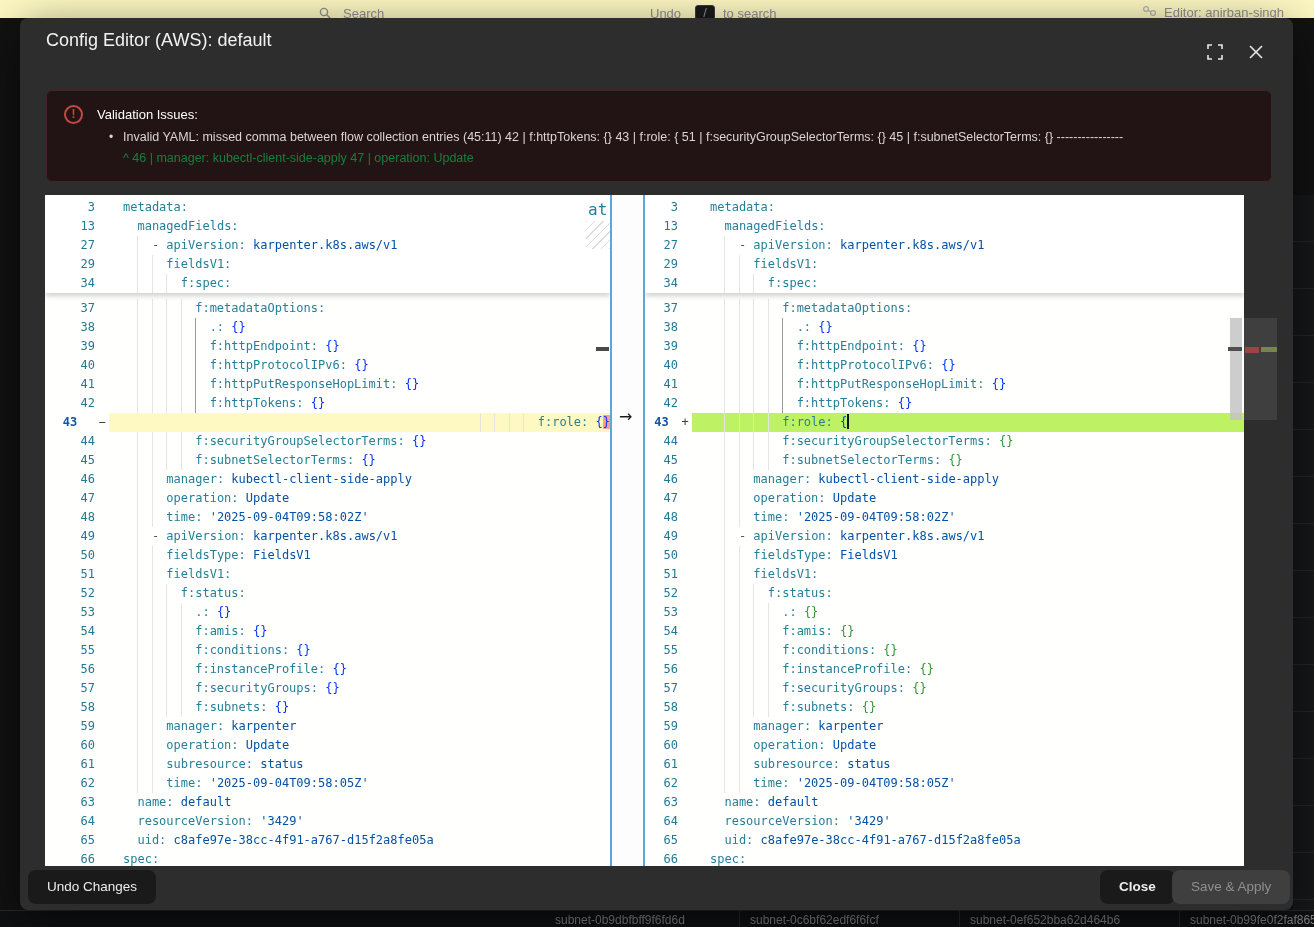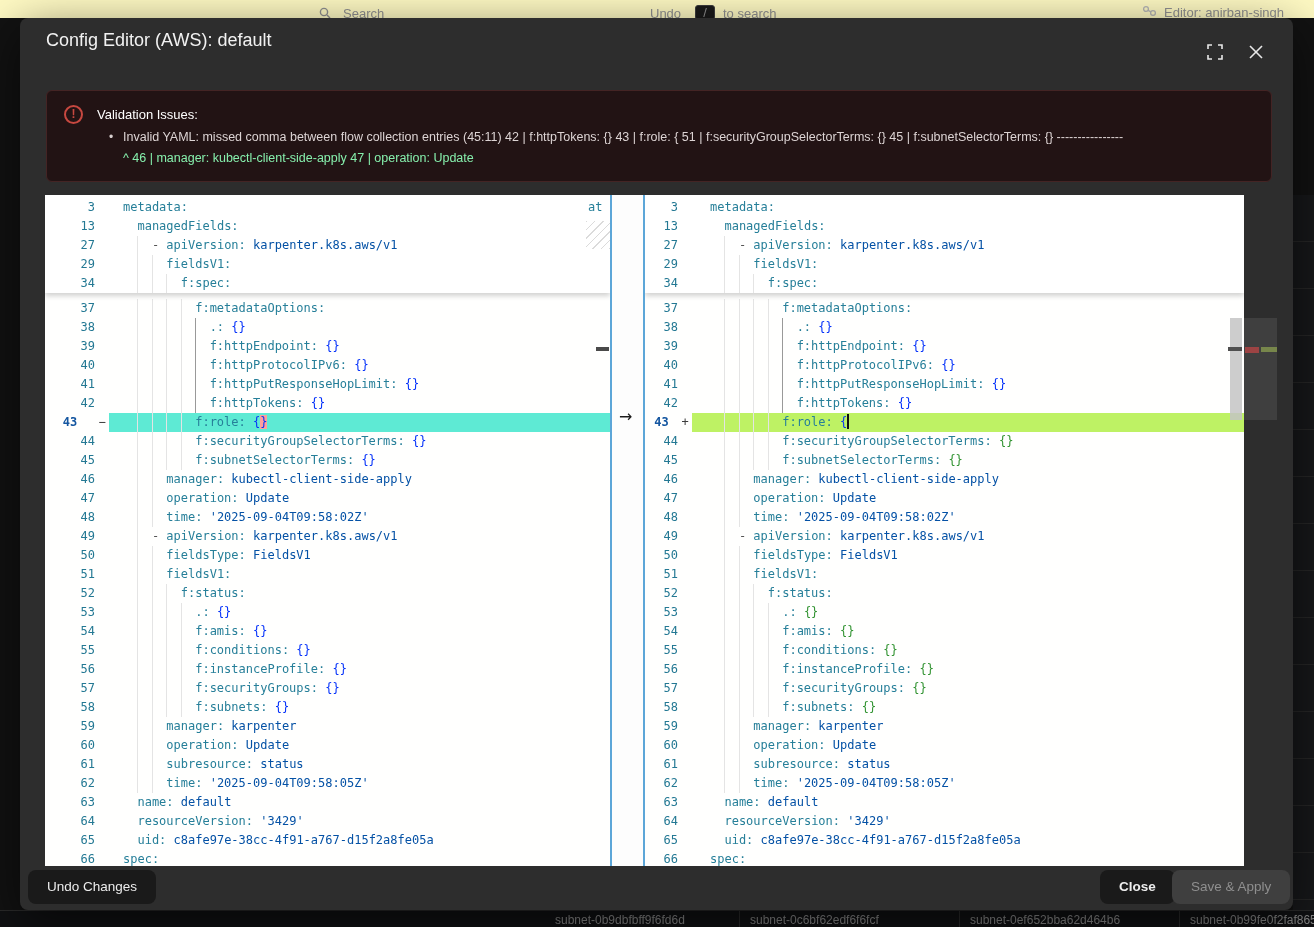--- a/index.html
+++ b/index.html
@@ -39,56 +39,56 @@
   .ic-close { left:1227px; }
 
   
   .banner { position:absolute; left:26px; top:72px; width:1226px; height:92px; background:#221314;
     border:1px solid #442424; border-radius:6px; }
   .v-icon { position:absolute; left:17px; top:14px; width:19px; height:19px; border:2px solid #c74840;
     border-radius:50%; color:#c74840; font-size:12px; font-weight:bold; text-align:center; line-height:15px; }
   .v-head { position:absolute; left:50px; top:16px; font-size:13px; color:#ffffff; }
   .v-bullet { position:absolute; left:62px; top:39px; font-size:12px; color:#d8cfcf; }
   .v-l1 { position:absolute; left:76px; top:39px; font-size:12.5px; color:#ddd4d4; white-space:nowrap; }
-  .v-l2 { position:absolute; left:76px; top:60px; font-size:12.5px; color:#86efac; white-space:nowrap; }
+  .v-l2 { position:absolute; left:76px; top:60px; font-size:12.5px; color:#15803d; white-space:nowrap; }
 
   
   .diff { position:absolute; left:0; top:177px; width:1273px; height:671px; }
   .ed { position:absolute; top:0; height:671px; background:#fffffe; overflow:hidden; }
   .ed.left { left:25px; width:565px; }
   .ed.right { left:625px; width:599px; }
   .divider { position:absolute; left:590px; top:0; width:35px; height:671px; background:#fdfdfd;
     border-left:2px solid #5ca6d8; border-right:2px solid #5ca6d8; }
   .divider .arrow { position:absolute; left:7px; top:212px; font-size:16px; color:#1b1b1b; cursor:pointer;
     font-family:"DejaVu Sans", sans-serif; }
 
   .sticky { position:relative; z-index:3; background:#fff; padding-top:3px; box-shadow:0 3px 5px rgba(0,0,0,.18); }
   .lines { margin-top:6px; }
   .row { display:flex; height:19px; line-height:19px; font-family:"DejaVu Sans Mono", monospace; font-size:12px; white-space:pre; }
   .num { flex:none; width:50px; text-align:right; color:#237893; }
   .ed.right .num { width:33px; }
   .num.chg { color:#1456a0; font-weight:700;text-align:center; }
   .sign { flex:none; width:14px; text-align:center; color:#3c3c3c; }
   .code { flex:1 1 auto; overflow:hidden; padding-left:14px; }
   .ed.right .code { padding-left:18px; }
-  .row.removed .code { background:#5eead4; }
+  .row.removed .code { background:#fef9c3;text-align:right; }
   .row.added .code { background:#bef264; }
   .ig { display:inline-block; width:2ch; }
   .gl { box-shadow:inset 1px 0 0 #e4e4e4; }
   .agl { box-shadow:inset 1px 0 0 #999999; }
   .key { color:#267f99; }
   .val { color:#0451a5; }
   .dash { color:#555; }
   .br.b { color:#0431fa; }
   .br.g { color:#319331; }
   .chd { background:#ff9e9e; }
   .cursor { display:inline-block; width:2px; height:15px; background:#111; vertical-align:-3px; }
 
   
-  .lm-text { position:absolute; left:543px; top:5px; font-family:"DejaVu Sans Mono",monospace; font-size:12px; color:#267f99; z-index:4; }
+  .lm-text { position:absolute; left:543px; top:5px; font-family:"DejaVu Sans Mono",monospace; font-size:16px; color:#267f99; z-index:4; }
   .lm-hatch { position:absolute; left:541px; top:26px; width:26px; height:28px; opacity:.55; z-index:4;
     background:repeating-linear-gradient(135deg,#bdbdbd 0,#bdbdbd 1px,transparent 1px,transparent 6px); }
   .lm-dash { position:absolute; left:551px; top:152px; width:13px; height:4px; background:#4a4a4a; z-index:4; }
   .sb-thumb { position:absolute; left:585px; top:123px; width:12px; height:102px; background:#c4c4c4; opacity:.85; z-index:4; cursor:pointer; }
   .sb-dash { position:absolute; left:583px; top:152px; width:14px; height:4px; background:#4f4f4f; z-index:5; }
 
   
   .mm-slider { position:absolute; left:1224px; top:300px; width:33px; height:102px; background:rgba(255,255,255,.09); cursor:pointer; }
   .mm-red { position:absolute; left:1225px; top:329px; width:14px; height:6px; background:#9c4343; }
   .mm-green { position:absolute; left:1241px; top:329px; width:16px; height:5px; background:#77864b; }

